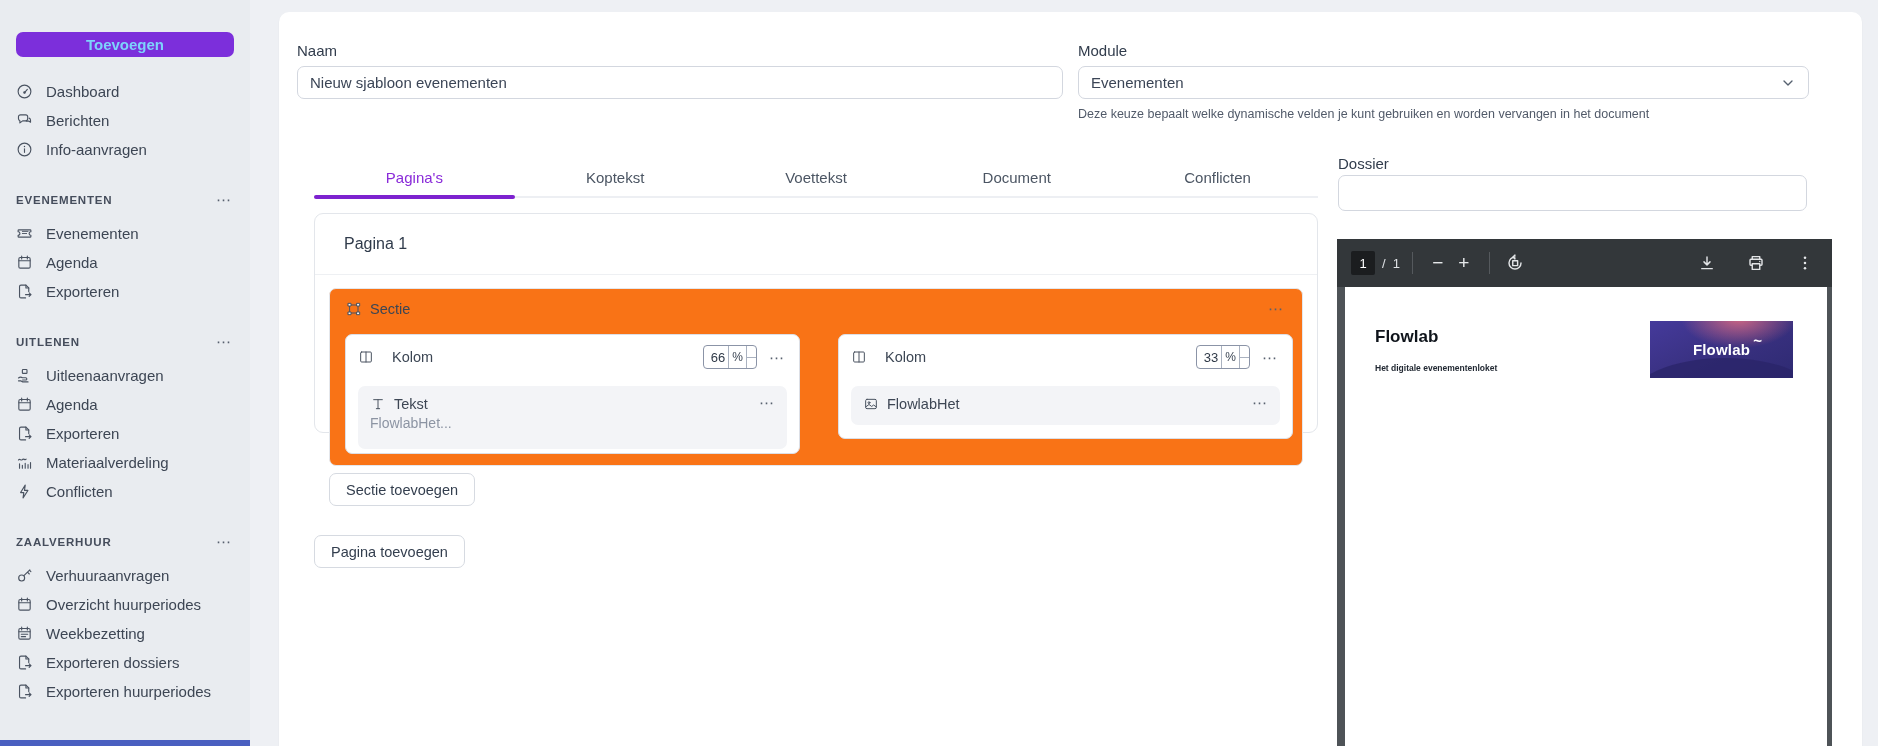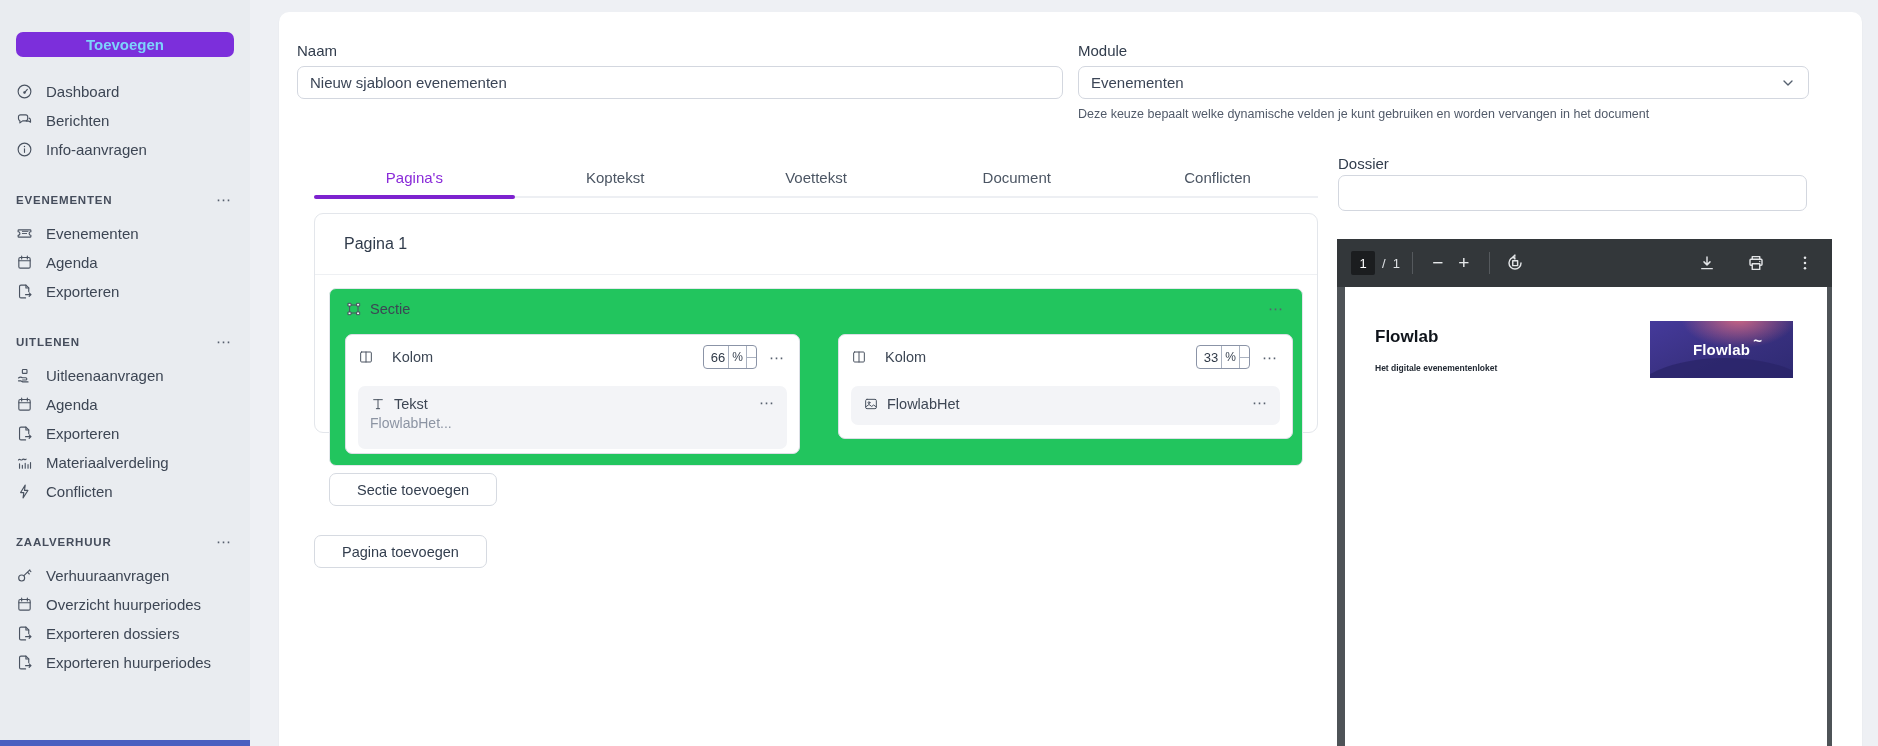--- a/index.html
+++ b/index.html
@@ -48,21 +48,21 @@
   .tab{flex:1;display:flex;align-items:center;justify-content:center;
     font-size:15px;color:#4b5563;cursor:pointer;position:relative}
   .tab.active{color:#8a2bd9;font-weight:500}
   .tab.active::after{content:"";position:absolute;left:0;right:0;bottom:-3px;height:4px;
     background:#7d22cf;border-radius:3px}
 
   
   .page-card{box-sizing:border-box;width:1004px;height:220px;border:1px solid #e3e6eb;border-radius:9px;background:#fff}
   .pc-header{height:60px;display:flex;align-items:center;padding:0 29px;
     font-size:16px;color:#303b4b;border-bottom:1px solid #eef0f3}
-  .section{box-sizing:border-box;background:#22c55e;border:1px solid #e4e7ec;border-radius:7px}
+  .section{box-sizing:border-box;background:#f97316;border:1px solid #e4e7ec;border-radius:7px}
   .sec-head{position:absolute;left:16px;top:12px;display:flex;align-items:center;gap:8px;
     font-size:14.5px;color:#3c4654}
   .eico{width:16px;height:16px;stroke:#4a5361;fill:none;stroke-width:1.5;
     stroke-linecap:round;stroke-linejoin:round}
   .col-card{box-sizing:border-box;position:absolute;background:#fff;border:1px solid #dcdfe6;border-radius:7px}
   .col-head{height:44px;display:flex;align-items:center;gap:18px;padding:0 12px;
     font-size:14.5px;color:#3c4654}
   .col-ctrl{margin-left:auto;display:flex;align-items:center;gap:9px}
   .pct{display:inline-flex;align-items:stretch;height:22px;border:1px solid #8b94a7;
     border-radius:4px;background:#fff;overflow:hidden}
@@ -71,21 +71,21 @@
     border-left:1px solid #aab2c0}
   .pct-spin{width:9px;border-left:1px solid #aab2c0;display:flex;flex-direction:column}
   .pct-spin i{flex:1}
   .pct-spin i:first-child{border-bottom:1px solid #aab2c0}
   .block-item{position:absolute;left:12px;right:12px;background:#f3f4f7;border-radius:7px;
     padding:10px 12px;box-sizing:border-box}
   .bi-line1{display:flex;align-items:center;gap:8px;font-size:14.5px;color:#3d4654}
   .bi-line2{margin-top:3px;font-size:14px;color:#8c94a3}
   .bi-dots{position:absolute;right:10px;top:7px}
   .ghost-btn{display:inline-flex;align-items:center;justify-content:center;height:33px;
-    padding:0 27px;background:#fff;border:1px solid #d6dae1;border-radius:7px;
+    padding:0 16px;background:#fff;border:1px solid #d6dae1;border-radius:7px;
     font-size:14.5px;color:#333e4e;cursor:pointer;font-family:inherit}
 
   
   .pdf{left:1058px;top:227px;width:495px;height:507px;display:flex;flex-direction:column}
   .pdf-toolbar{height:48px;flex:0 0 48px;background:#33373a;display:flex;align-items:center;
     padding:0 14px;box-sizing:border-box;color:#e6e8ea}
   .pgbox{min-width:24px;height:24px;background:#1b1d1f;border-radius:2px;display:flex;
     align-items:center;justify-content:center;font-size:13px;color:#fff}
   .tb-txt{font-size:13px;color:#dfe2e5;margin-left:7px}
   .tsep{width:1px;height:22px;background:#55595d;margin:0 12px}
@@ -302,20 +302,26 @@
     <svg class="nico">
         <use href="#i-key"></use>
       </svg>
     <span>Verhuuraanvragen</span>
   </div>
   <div class="nav-item">
     <svg class="nico">
         <use href="#i-calendar"></use>
       </svg>
     <span>Overzicht huurperiodes</span>
+  </div>
+  <div class="nav-item">
+    <svg class="nico">
+        <use href="#i-cal-week"></use>
+      </svg>
+    <span>Weekbezetting</span>
   </div>
   <div class="nav-item">
     <svg class="nico">
         <use href="#i-export"></use>
       </svg>
     <span>Exporteren dossiers</span>
   </div>
   <div class="nav-item">
     <svg class="nico">
         <use href="#i-export"></use>

